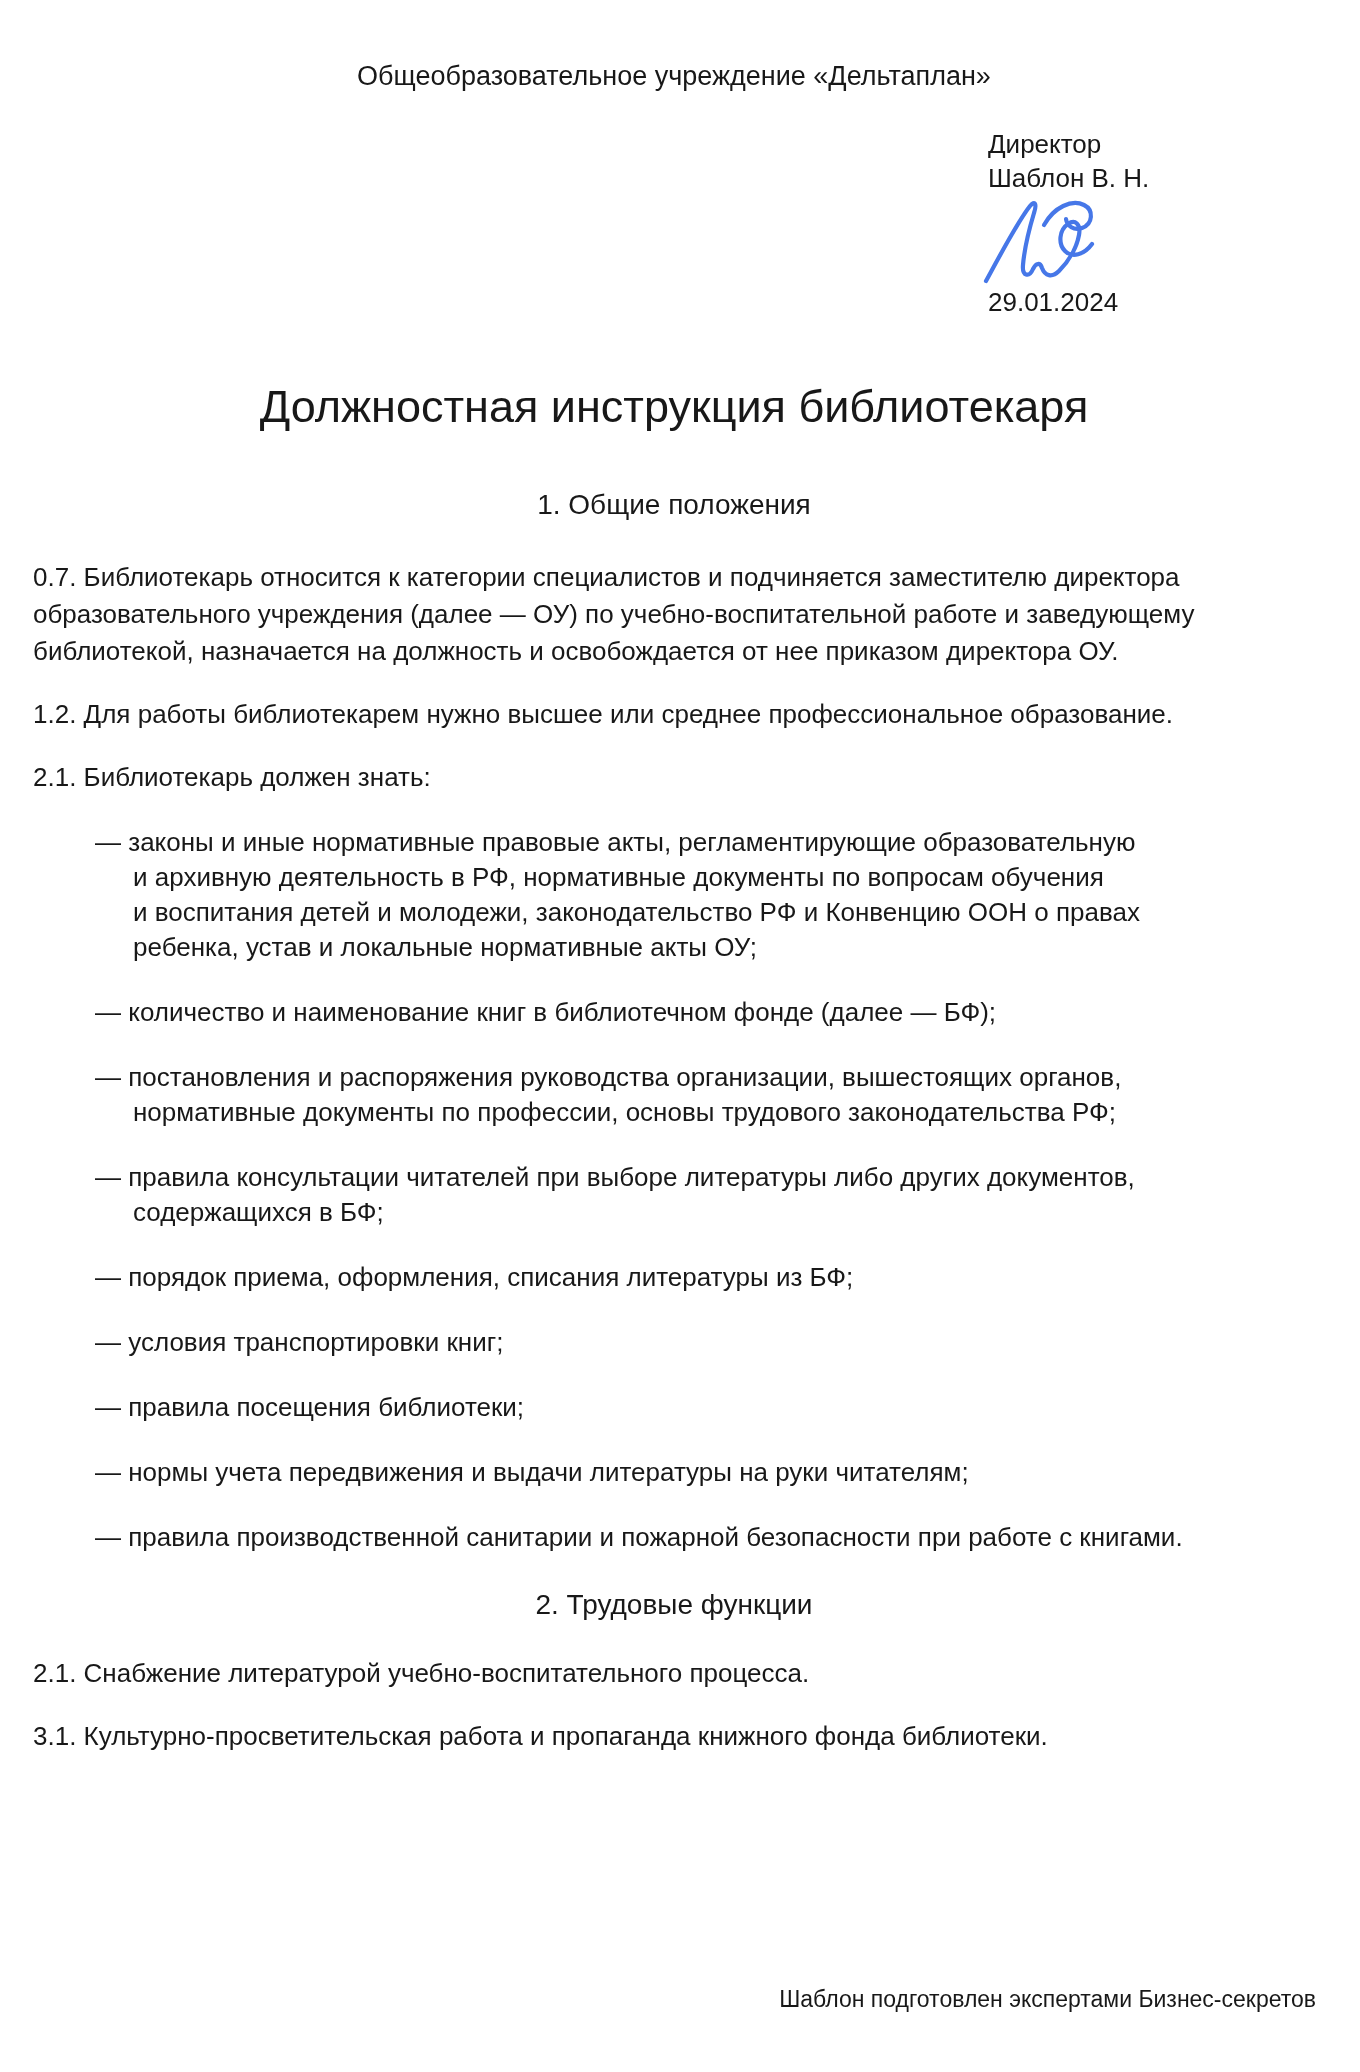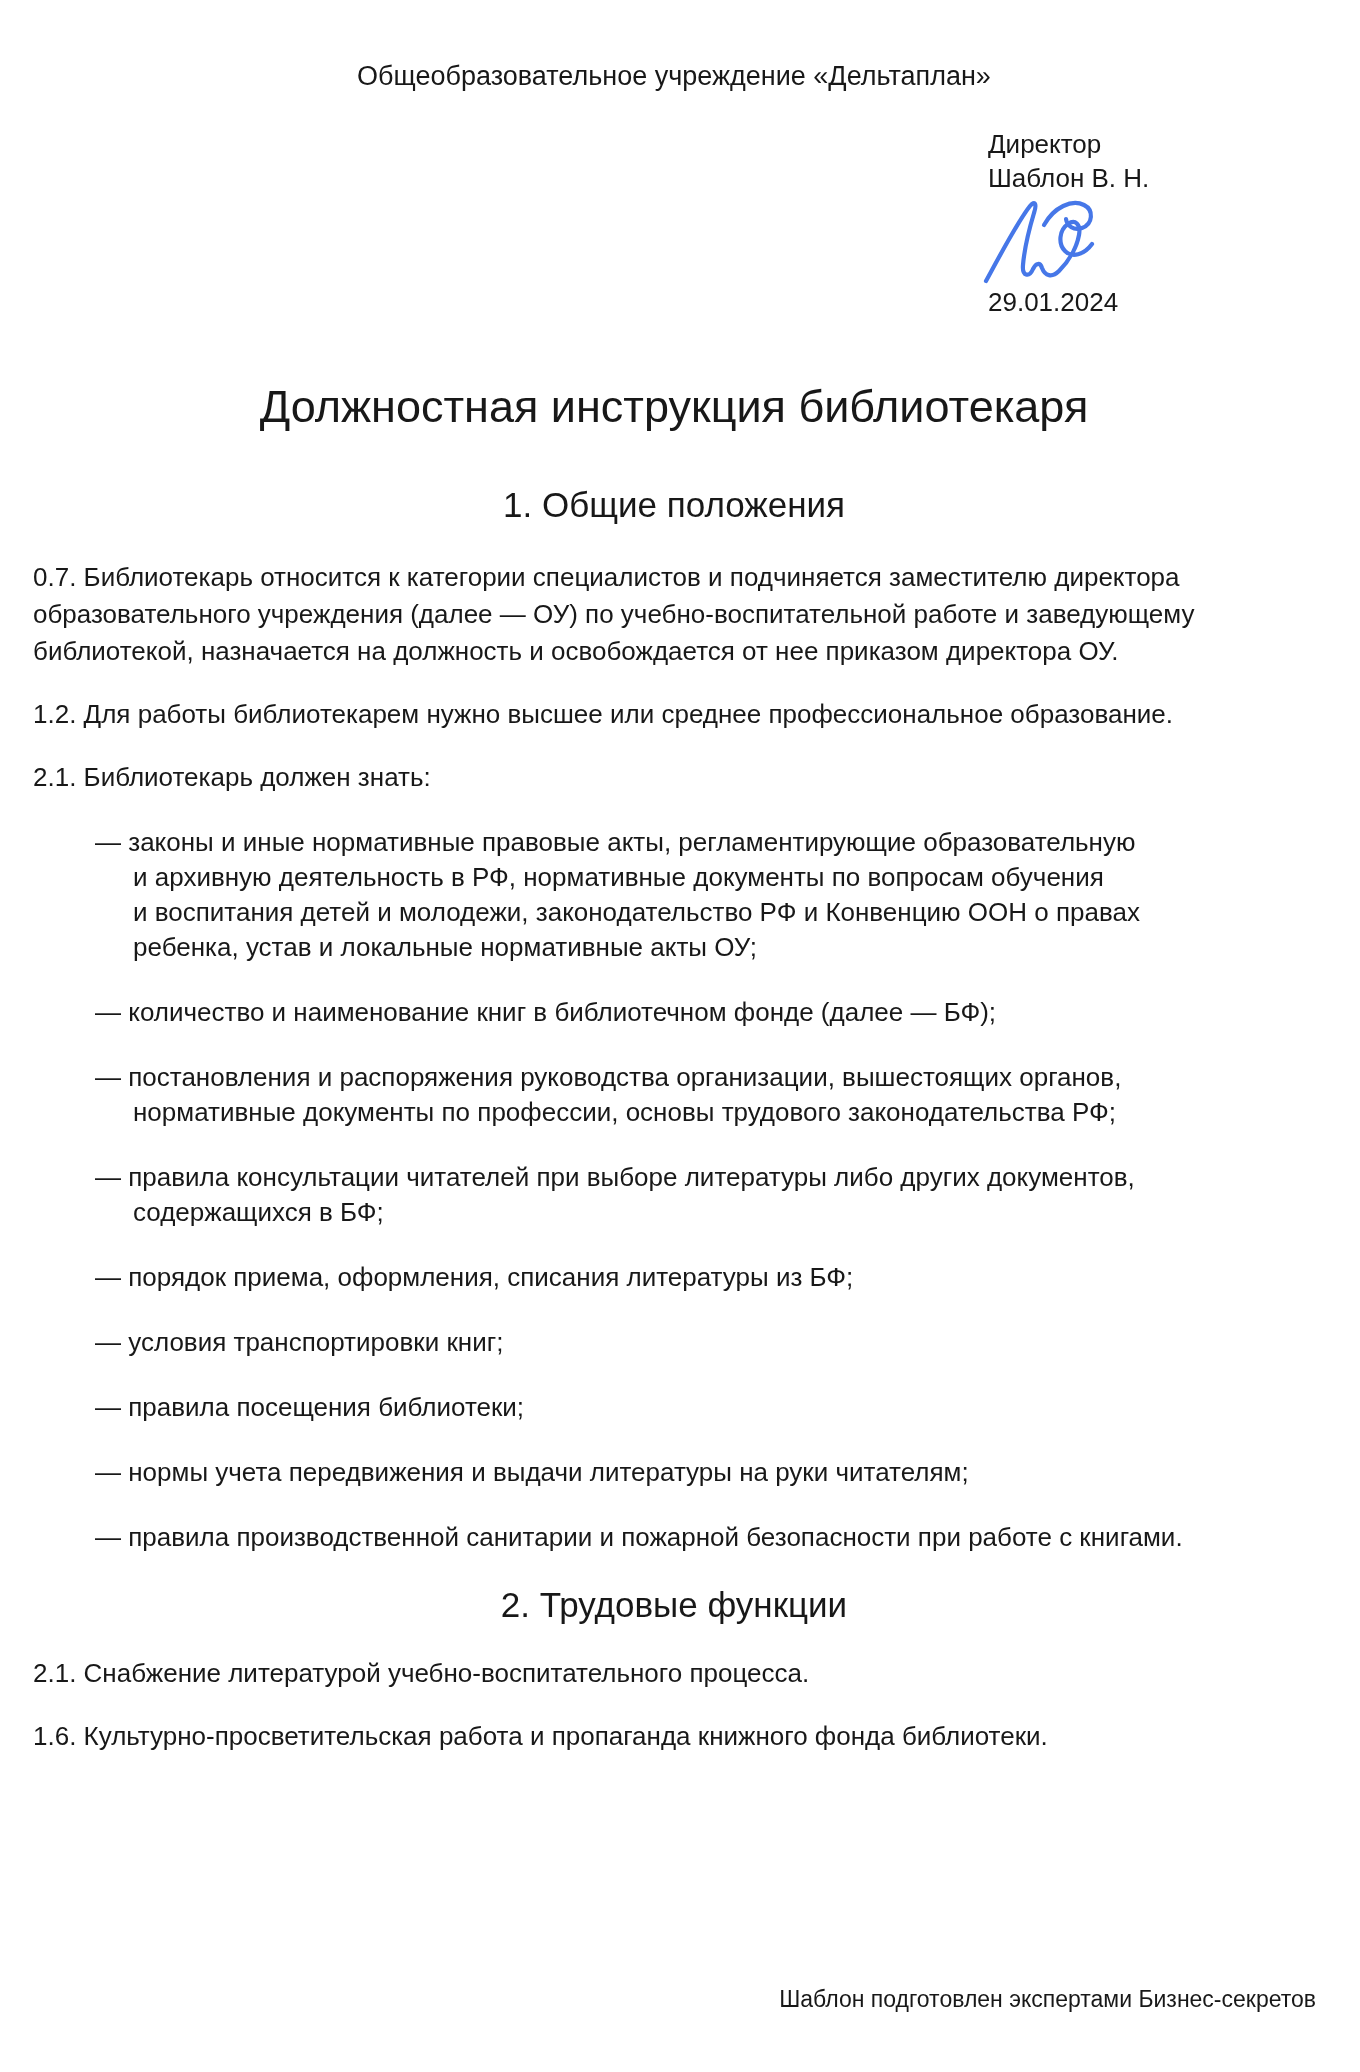--- a/index.html
+++ b/index.html
@@ -37,21 +37,21 @@
   .date { line-height: 34px; }
   h1.title {
     text-align: center;
     font-size: 45px;
     line-height: 52px;
     font-weight: 400;
     margin: 62px 0 0 0;
   }
   h2.section-heading {
     text-align: center;
-    font-size: 35px;
+    font-size: 28px;
     line-height: 40px;
     font-weight: 400;
     margin: 52px 0 0 0;
   }
   h2.section-heading-2 { margin-top: 23px; }
   p.para {
     margin: 34px 0 0 0;
     white-space: pre-line;
   }
   p.para-tight { margin-top: 26px; }
@@ -117,18 +117,18 @@
       <li>— условия транспортировки книг;</li>
       <li>— правила посещения библиотеки;</li>
       <li>— нормы учета передвижения и выдачи литературы на руки читателям;</li>
       <li>— правила производственной санитарии и пожарной безопасности при работе с книгами.</li>
     </ul>
   </div>
 
   <div>
     <h2 class="section-heading section-heading-2">2. Трудовые функции</h2>
     <p class="para para-tight" style="margin-top:30px">2.1. Снабжение литературой учебно-воспитательного процесса.</p>
-    <p class="para para-tight">1.6. Культурно-просветительская работа и пропаганда книжного фонда библиотеки.</p>
+    <p class="para para-tight">3.1. Культурно-просветительская работа и пропаганда книжного фонда библиотеки.</p>
   </div>
 
   <div class="footer-note">Шаблон подготовлен экспертами Бизнес-секретов</div>
 
 </div>
 
 </body></html>

